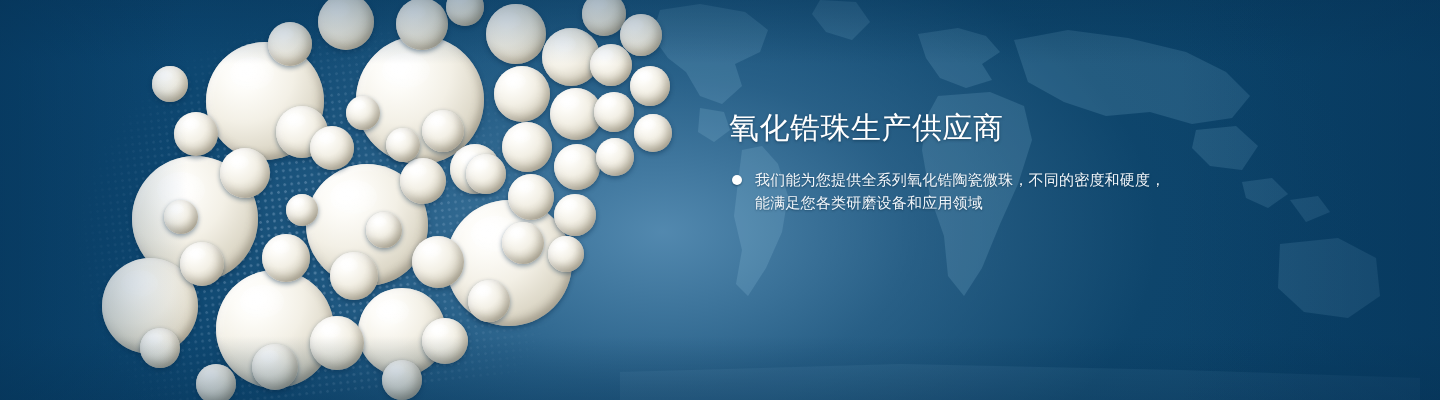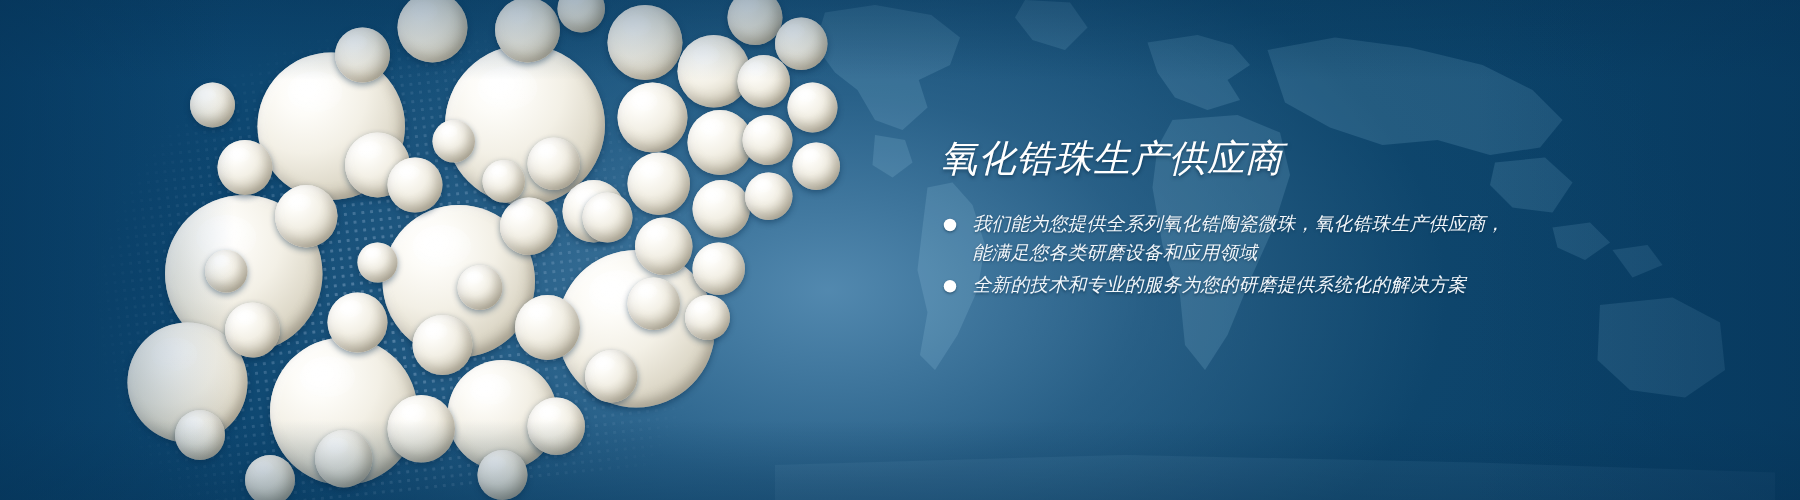--- a/index.html
+++ b/index.html
@@ -87,24 +87,23 @@
     left: 20%; top: 13%;
     width: 38%; height: 28%;
     border-radius: 50%;
     background: radial-gradient(ellipse at 40% 40%, rgba(255,255,255,0.95) 0%, rgba(255,255,255,0.35) 55%, rgba(255,255,255,0) 100%);
     filter: blur(0.6px);
   }
 
   
   .copy {
     position: absolute;
-    left: 752px;
+    left: 729px;
     top: 108px;
     width: 470px;
-    font-style: italic;
   }
   .headline {
     margin: 0;
     font-size: 30px;
     font-weight: 400;
     letter-spacing: 0.5px;
     color: #ffffff;
     line-height: 40px;
     text-shadow: 0 1px 3px rgba(3,35,60,0.55);
     white-space: nowrap;
@@ -235,26 +234,22 @@
 
   <div class="bg-vignette"></div>
 
   <div class="copy">
     <h1 class="headline">氧化锆珠生产供应商</h1>
 
     <ul class="bullets">
 
       <li class="bullet">
         <span class="bullet-dot"></span>
-        <span class="bullet-line">我们能为您提供全系列氧化锆陶瓷微珠，氧化锆珠生产供应商，</span>
+        <span class="bullet-line">我们能为您提供全系列氧化锆陶瓷微珠，不同的密度和硬度，</span>
         <span class="bullet-line">能满足您各类研磨设备和应用领域</span>
       </li>
 
-      <li class="bullet">
-        <span class="bullet-dot"></span>
-        <span class="bullet-line">全新的技术和专业的服务为您的研磨提供系统化的解决方案</span>
-      </li>
 
 
     </ul>
   </div>
 
 </div>
 
 </body></html>

